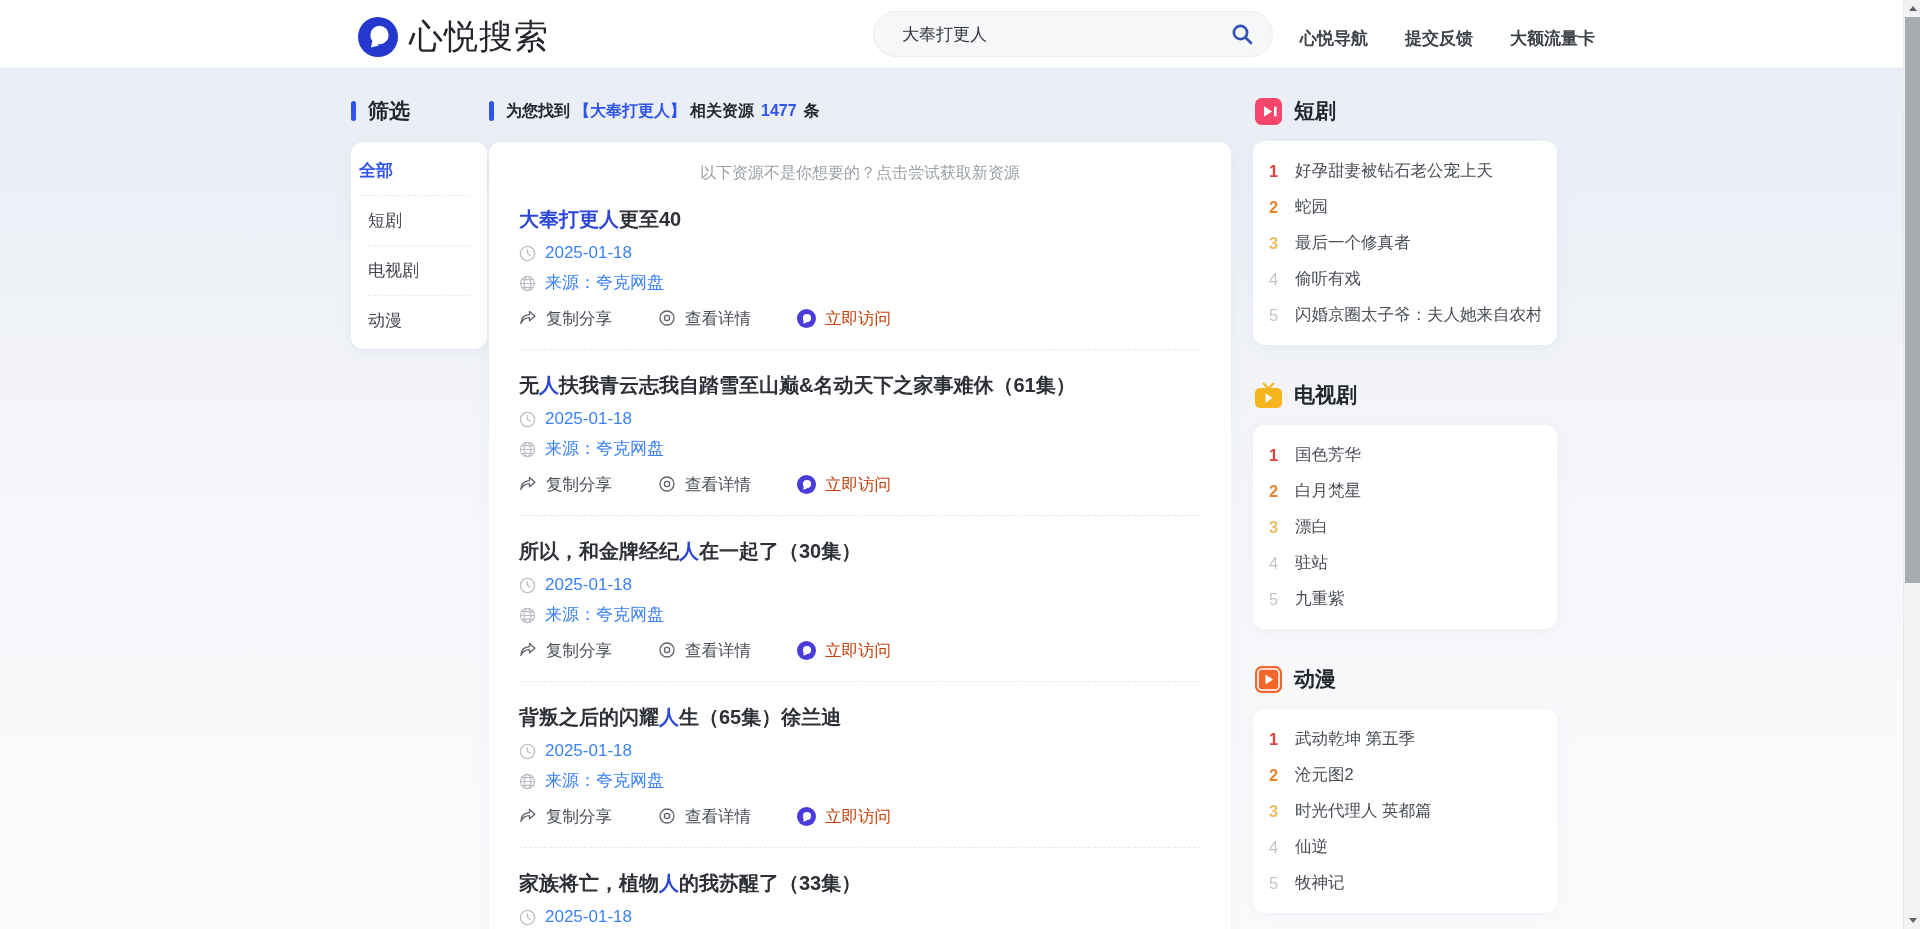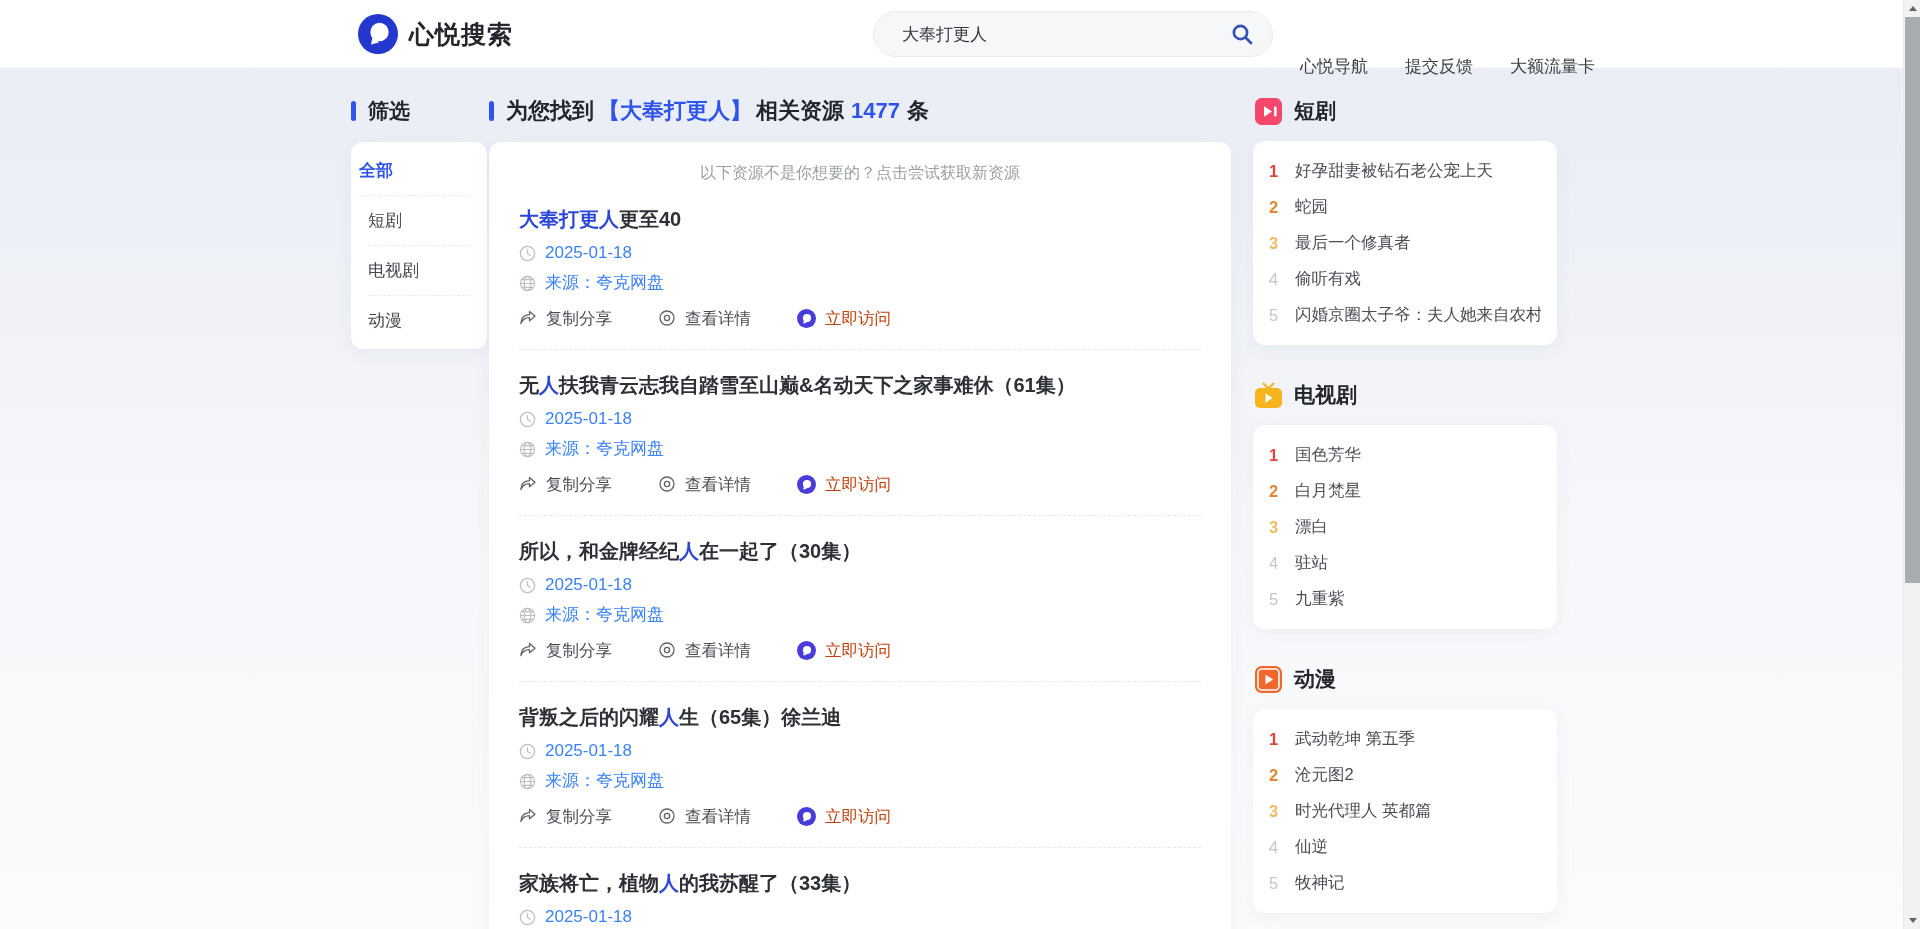--- a/index.html
+++ b/index.html
@@ -8,51 +8,51 @@
     font-family:"Liberation Sans","DejaVu Sans",sans-serif;
     background:linear-gradient(180deg,#e8ecf4 0%,#edf0f6 25%,#f6f7fa 55%,#fafbfc 100%);
     position:relative; color:#303339;
   }
 
   
   .topbar { position:absolute; top:0; left:0; width:1920px; height:68px; background:#fff;
             border-bottom:1px solid rgba(0,0,0,.03); z-index:5; }
   .brand { position:absolute; left:358px; top:14px; display:flex; align-items:center; gap:11px; cursor:pointer; }
   .brand svg { width:40px; height:40px; display:block; }
-  .brand-name { font-size:25px; font-weight:bold; color:#23262c; letter-spacing:1px; }
+  .brand-name { font-size:34px; font-weight:normal; color:#23262c; letter-spacing:1px; }
 
   .searchbox { position:absolute; left:873px; top:11px; width:400px; height:46px;
                background:#f6f7f9; border:1px solid #ececf0; border-radius:24px;
                display:flex; align-items:center; padding:0 16px 0 28px; }
   .searchbox input { flex:1; border:none; outline:none; background:transparent;
                      font-size:17px; color:#33373d; font-family:inherit; }
   .search-btn { width:26px; height:26px; border:none; background:transparent; cursor:pointer; padding:0; }
   .search-btn svg { width:24px; height:24px; display:block; }
 
-  .topnav { position:absolute; left:1300px; top:10px; height:68px; display:flex; align-items:flex-end; gap:37px; }
+  .topnav { position:absolute; left:1300px; top:4px; height:68px; display:flex; align-items:center; gap:37px;font-weight:bold; }
   .topnav a { font-size:17px; color:#3c4047; text-decoration:none; cursor:pointer; white-space:nowrap; }
 
   
   .sec-head { display:flex; align-items:center; height:30px; }
   .sec-bar { width:5px; height:20px; border-radius:2.5px; background:#2f54eb; margin-right:12px; }
   .sec-title { font-size:21px; font-weight:bold; color:#23262c; white-space:nowrap; }
 
   .card { background:#fff; border-radius:12px; box-shadow:0 4px 16px rgba(90,110,160,.07); }
 
   
   .filter-col { position:absolute; left:351px; top:96px; width:136px; }
   .filter-card { margin-top:16px; padding:4px 0; }
   .filter-item { margin:0 17px; padding:13px 0; font-size:17px; color:#42464e;
                  border-bottom:1px dashed #e9eaee; cursor:pointer; }
   .filter-item:last-child { border-bottom:none; }
   .filter-item.active { color:#2f54eb; font-weight:bold;margin-left:8px; }
 
   
   .results-col { position:absolute; left:489px; top:96px; width:742px; }
-  .res-head-text { display:flex; align-items:baseline; gap:4px; font-size:22px; font-weight:bold; color:#23262c; }
+  .res-head-text { display:flex; align-items:baseline; gap:4px; font-size:16px; font-weight:bold; color:#23262c; }
   .res-head-text .blue { color:#2f54eb; }
   .res-head-text .num { margin:0 3px; }
   .results-card { margin-top:16px; padding:20px 30px 40px; height:1100px; }
   .notice { text-align:center; font-size:16px; color:#9aa0a6; line-height:22px; cursor:pointer; }
 
   .res-item { padding:22px 0 20px; border-bottom:1px dashed #e7e8ec; }
   .res-item:last-child { border-bottom:none; }
   .res-title { font-size:20px; font-weight:bold; color:#2d3036; line-height:26px; cursor:pointer; }
   .res-title .kw { color:#2b46d8; }
   .meta-row { display:flex; align-items:center; gap:9px; margin-top:11px; font-size:17px;

